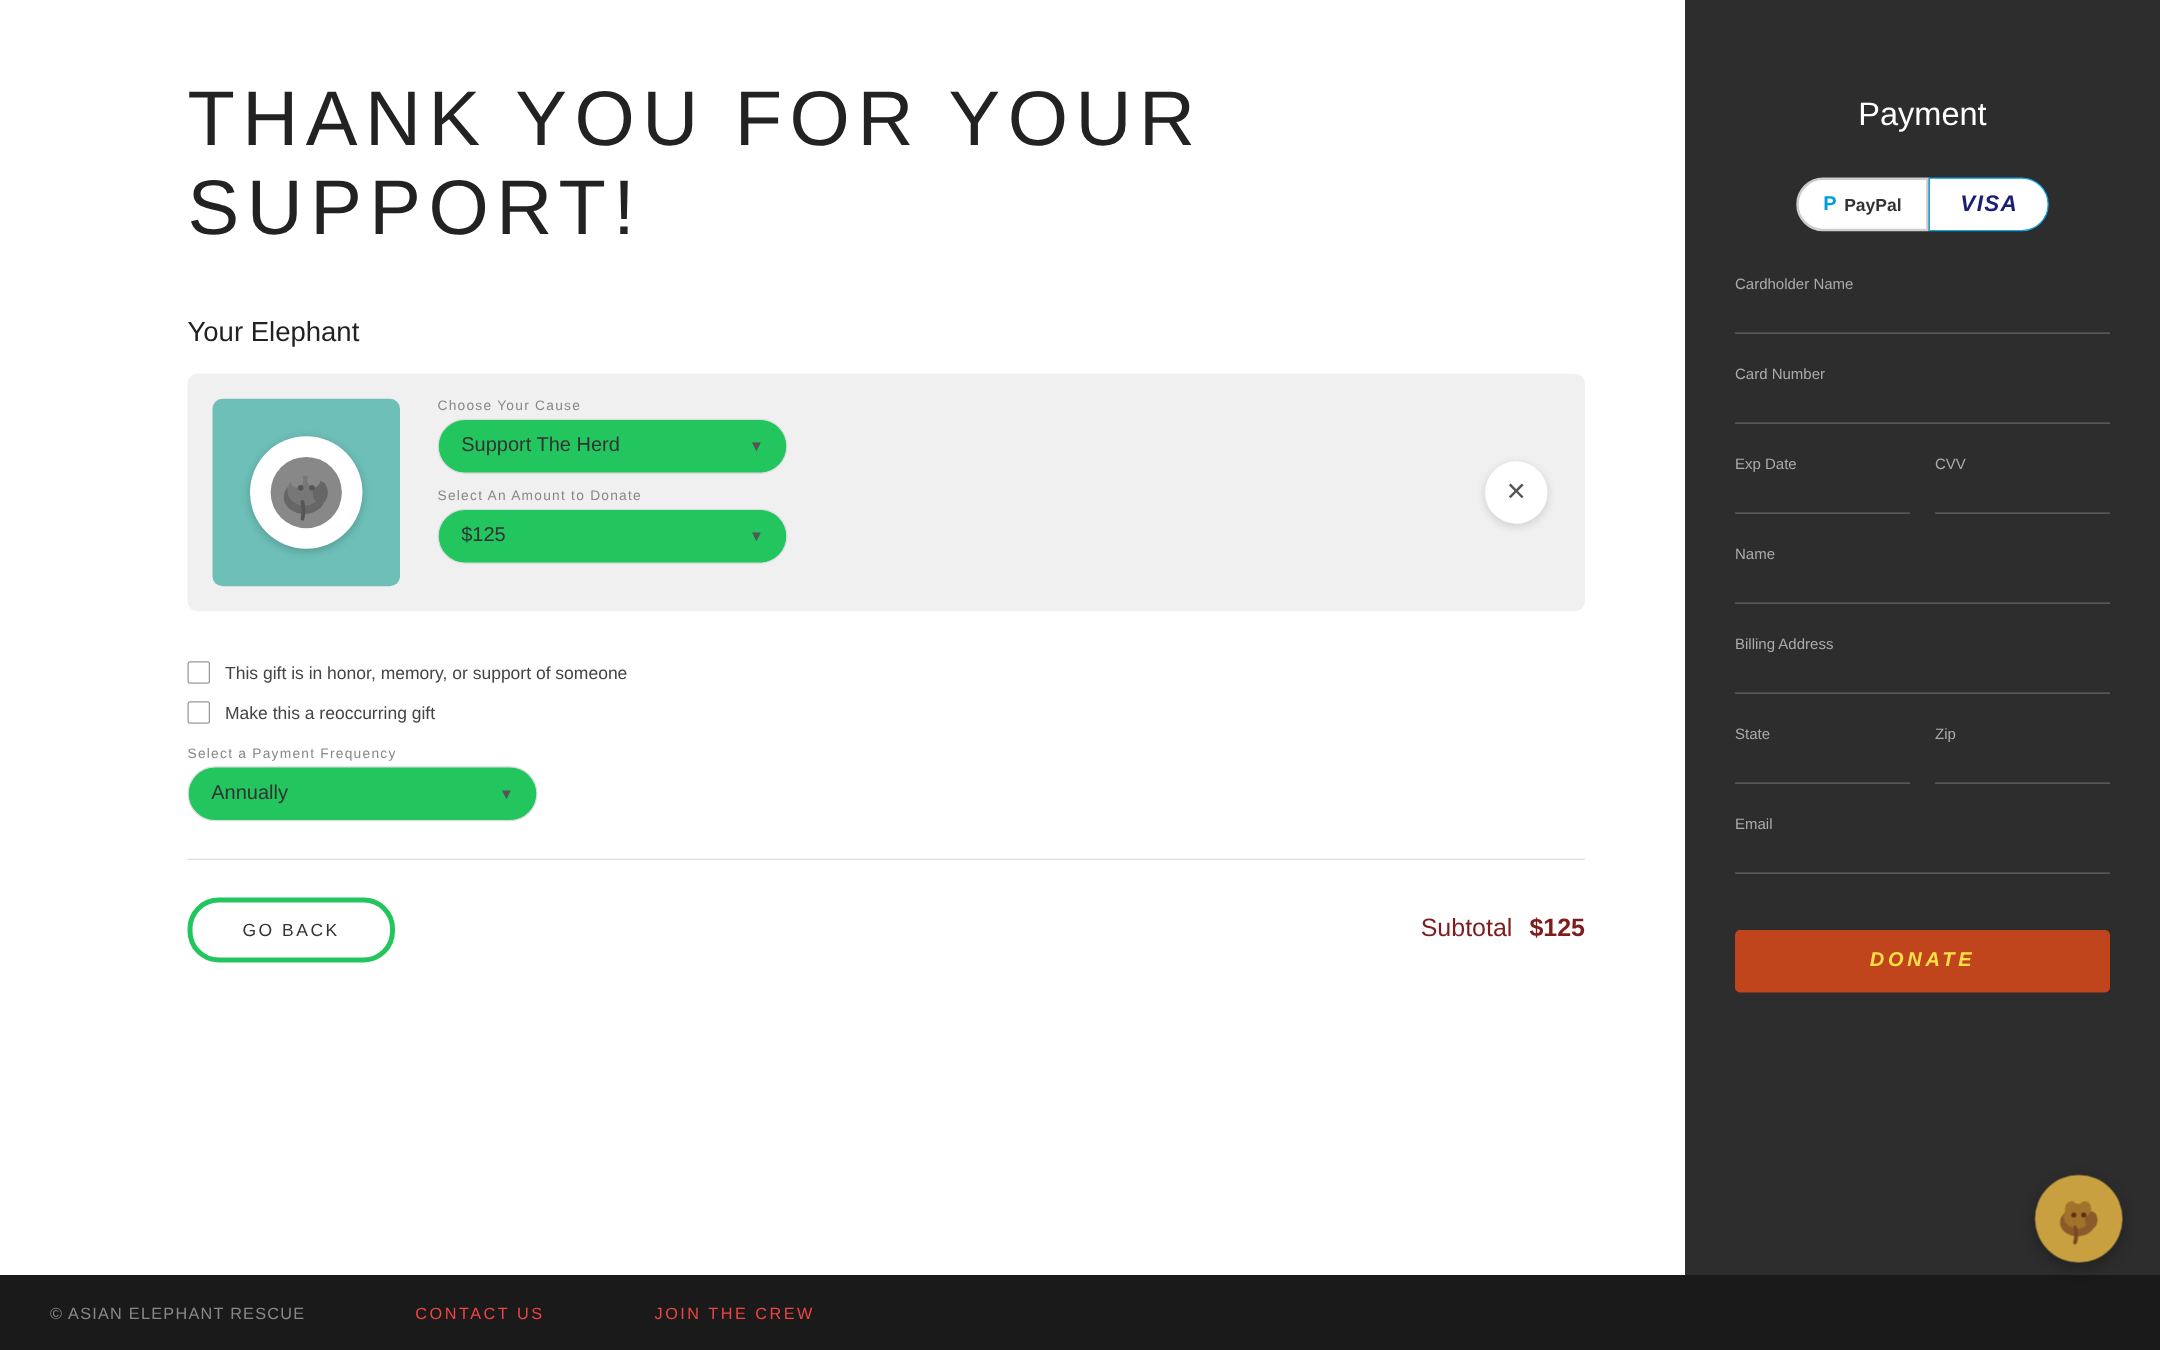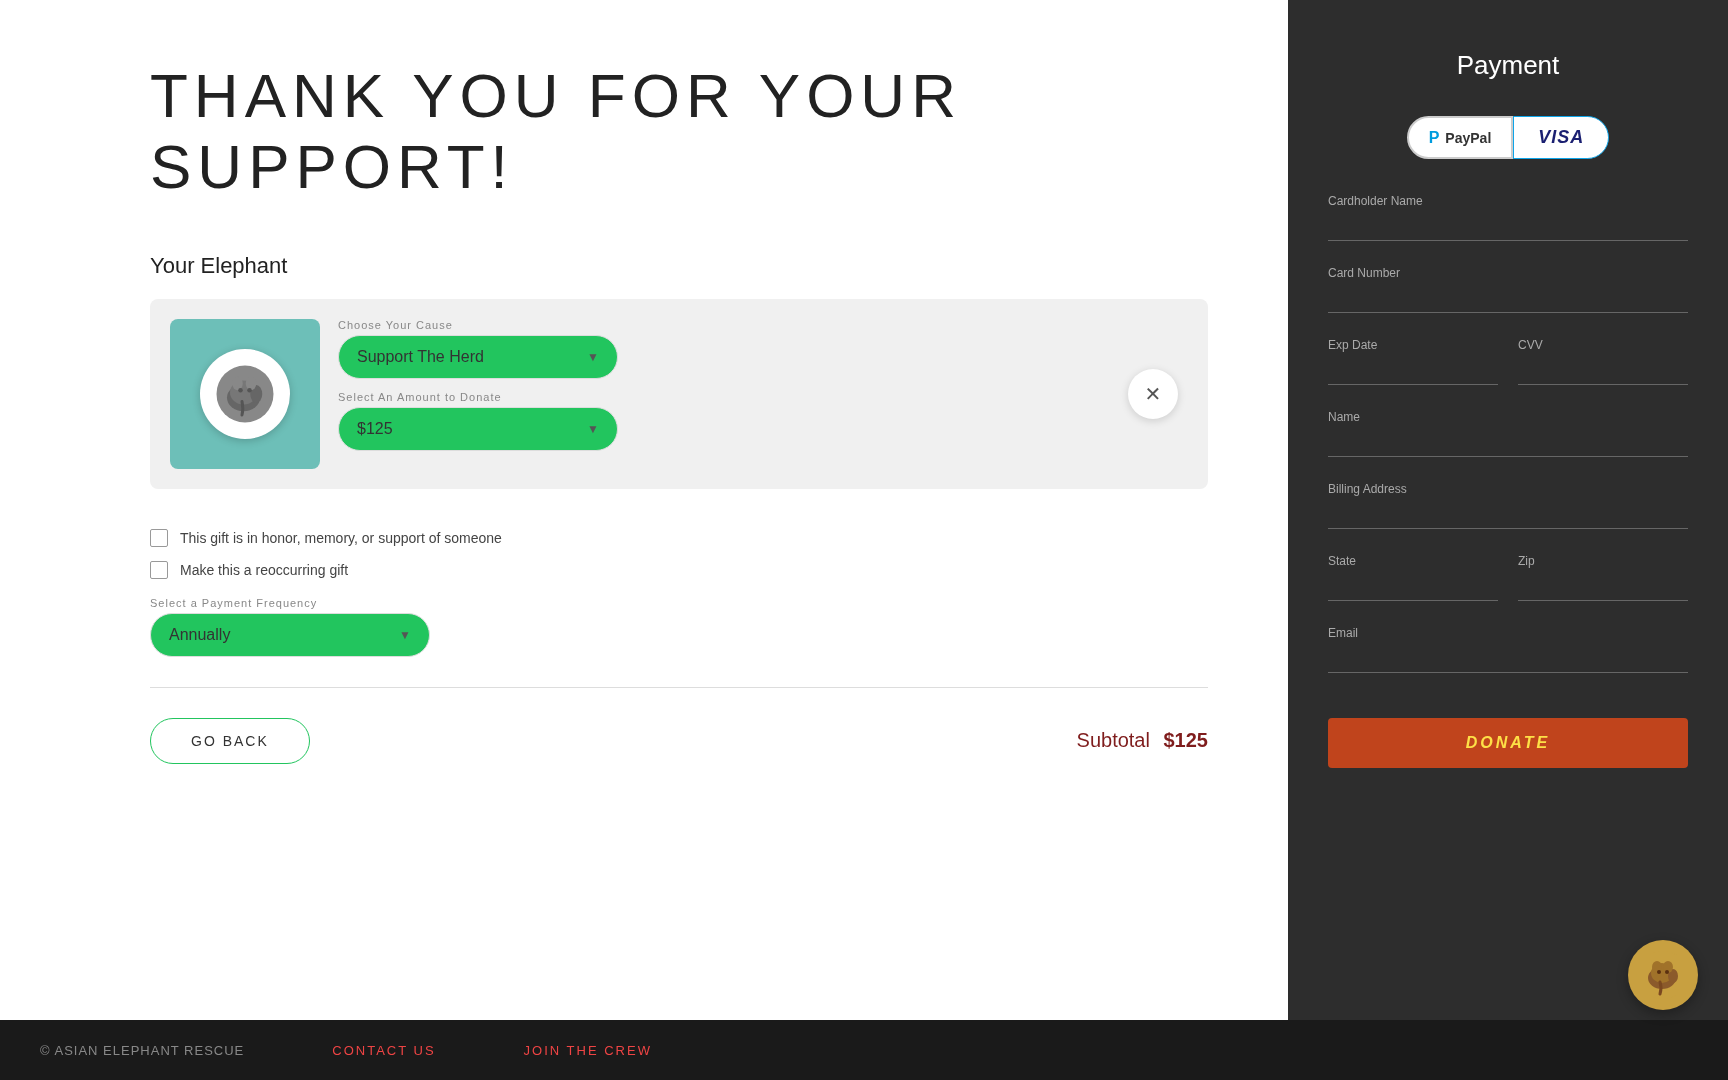--- a/index.html
+++ b/index.html
@@ -46,21 +46,21 @@
     .your-elephant-label {
       font-size: 22px;
       font-weight: 400;
       color: #222;
       margin-bottom: 20px;
     }
 
     .elephant-card {
       display: flex;
       align-items: flex-start;
-      gap: 18px;
+      gap: 30px;
       background: #f0f0f0;
       border-radius: 8px;
       padding: 20px;
       margin-bottom: 30px;
       position: relative;
     }
 
     .elephant-image {
       width: 150px;
       height: 150px;
@@ -179,21 +179,21 @@
       margin: 30px 0;
     }
 
     .bottom-row {
       display: flex;
       align-items: center;
       justify-content: space-between;
     }
 
     .go-back-btn {
-      border: 1px solid #22c55e;
+      border: 4px solid #22c55e;
       border-radius: 25px;
       background: #fff;
       padding: 14px 40px;
       font-size: 14px;
       letter-spacing: 2px;
       text-transform: uppercase;
       cursor: pointer;
       color: #333;
     }
 
@@ -203,23 +203,23 @@
       font-weight: 400;
     }
 
     .subtotal-area strong {
       font-weight: 700;
       margin-left: 8px;
     }
 
     
     .right-panel {
-      width: 440px;
+      width: 380px;
       background: #2d2d2d;
-      padding: 50px 40px;
+      padding: 76px 40px;
       display: flex;
       flex-direction: column;
       color: #fff;
       flex-shrink: 0;
     }
 
     .payment-title {
       font-size: 26px;
       font-weight: 300;
       text-align: center;

